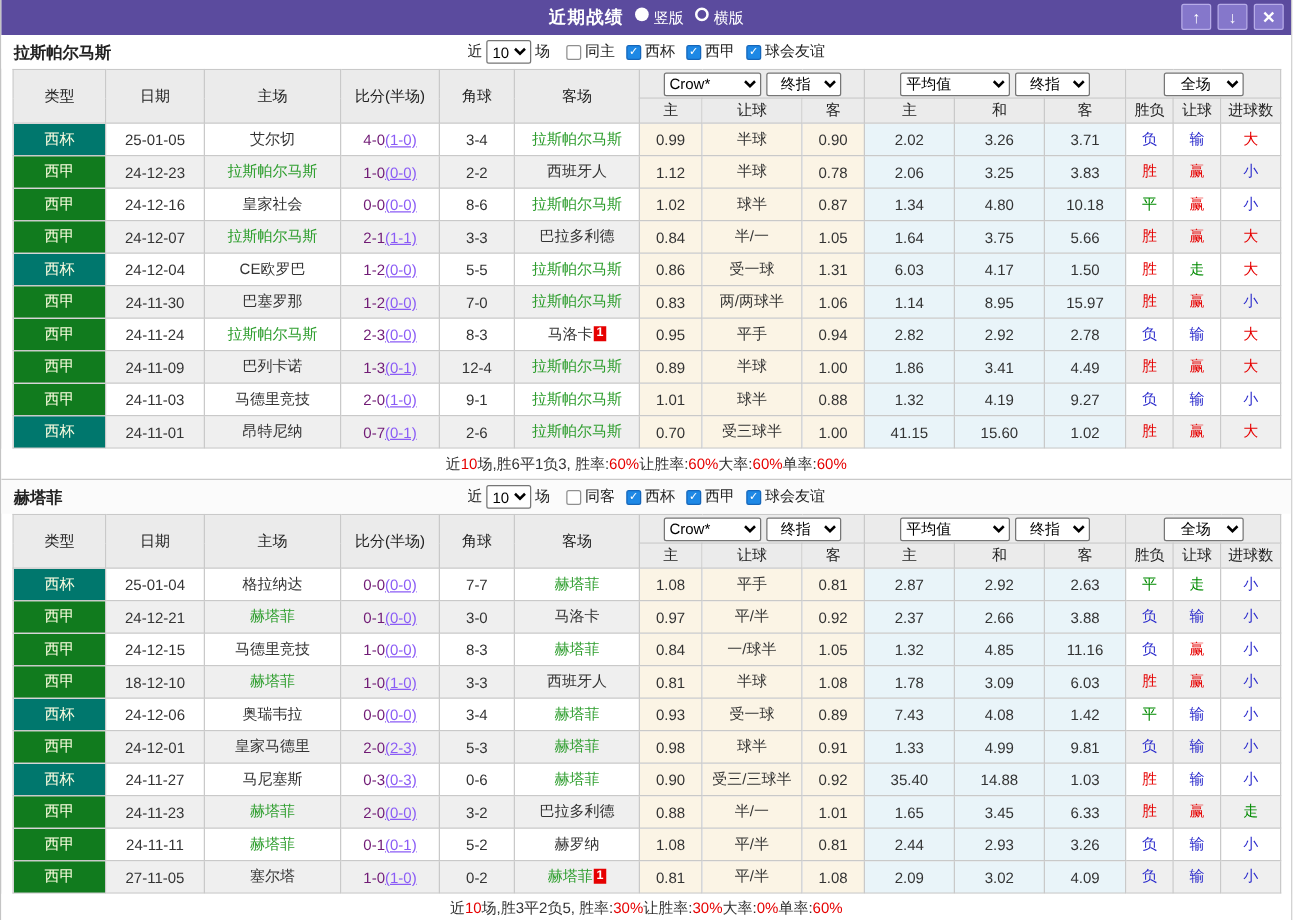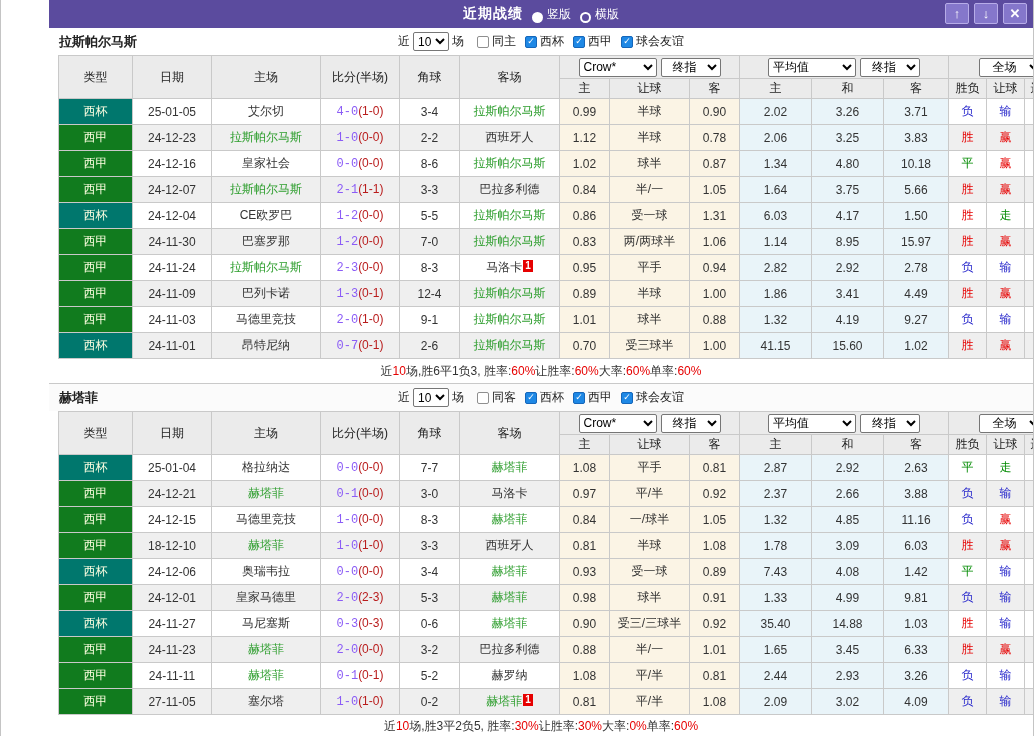--- a/index.html
+++ b/index.html
@@ -1,24 +1,24 @@
 <!DOCTYPE html>
 <html><head>
 <meta charset="utf-8">
 <style>
   html,body{margin:0;padding:0;background:#fff;}
   body{width:1034px;font-family:"Liberation Sans","DejaVu Sans",sans-serif;}
   .app{width:1034px;height:736px;box-sizing:border-box;display:flex;flex-direction:column;
-       border-left:1px solid #c4c4c4;border-right:1px solid #c4c4c4;background:#fff;overflow:hidden;padding-left:48px;}
+       border-left:1px solid #c4c4c4;border-right:1px solid #c4c4c4;background:#fff;overflow:hidden;}
 
   
   .titlebar{height:28px;flex:0 0 28px;background:#5b4b9e;position:relative;display:flex;align-items:center;color:#fff;}
   .titlebar-center{margin:0 auto;display:flex;align-items:center;gap:9px;}
   .tb-title{font-weight:bold;font-size:14px;letter-spacing:1px;}
-  .radio-wrap{display:inline-flex;align-items:flex-end;gap:4px;font-size:12px;cursor:pointer;}
+  .radio-wrap{display:inline-flex;align-items:flex-start;gap:4px;font-size:12px;cursor:pointer;}
   .radio{width:11px;height:11px;border-radius:50%;box-sizing:border-box;display:inline-block;}
   .radio.sel{background:#fff;}
   .radio.unsel{border:2px solid #fff;background:transparent;}
   .titlebar-buttons{position:absolute;right:6px;top:3px;display:flex;gap:5px;}
   .tb-btn{width:24px;height:21px;background:#8577cb;border:1px solid #b7ace8;border-radius:2px;
           color:#fff;font-size:13px;font-weight:bold;line-height:1;display:flex;align-items:center;justify-content:center;padding:0;cursor:pointer;}
 
   
   .filter-row{height:27px;flex:0 0 27px;position:relative;display:flex;align-items:center;font-size:12px;color:#222;background:#fff;}
   .section-2 .filter-row{border-top:1px solid #c9c9c9;background:#fbfbfb;}
@@ -39,22 +39,22 @@
   .group-cell{vertical-align:middle;}
   .group-cell select{height:19px;font-size:12px;border:1px solid #767676;border-radius:2px;background:#fff;margin:0 2px;}
   .sel-crow{width:78px;} .sel-final{width:60px;text-align:center;} .sel-avg{width:88px;} .sel-full{width:64px;text-align:center;}
   tbody td{height:25px;font-size:12px;color:#333;background:#fff;}
   tbody tr.even td{background:#efefef;}
   tbody td.crow, tbody tr.even td.crow{background:#fbf4e5;}
   tbody td.avg,  tbody tr.even td.avg {background:#e9f4f9;}
   td.type-cup{background:#00776d !important;color:#ffffe2;}
   td.type-league{background:#117b1e !important;color:#ffffe2;}
   .green-team{color:#2e9e2e;}
-  .score-main{color:#8b5cf6;font-family:Liberation Mono, monospace;}
-  .score-half{color:#b91c1c;}
+  .score-main{color:#701a75;}
+  .score-half{color:#8b5cf6;text-decoration:underline;}
   .v-red{color:#e60000;} .v-blue{color:#2929cc;} .v-green{color:#008a00;}
   .badge{display:inline-block;background:#e60000;color:#fff;font-size:10px;font-weight:bold;line-height:12px;
          padding:0 2px;margin-left:1px;vertical-align:2px;}
 
   
   .summary{height:24px;flex:0 0 24px;display:flex;align-items:center;justify-content:center;font-size:12px;color:#333;background:#fff;}
   .summary-2{height:22px;flex:0 0 22px;}
   .summary .red{color:#e60000;}
 </style>
 </head>

